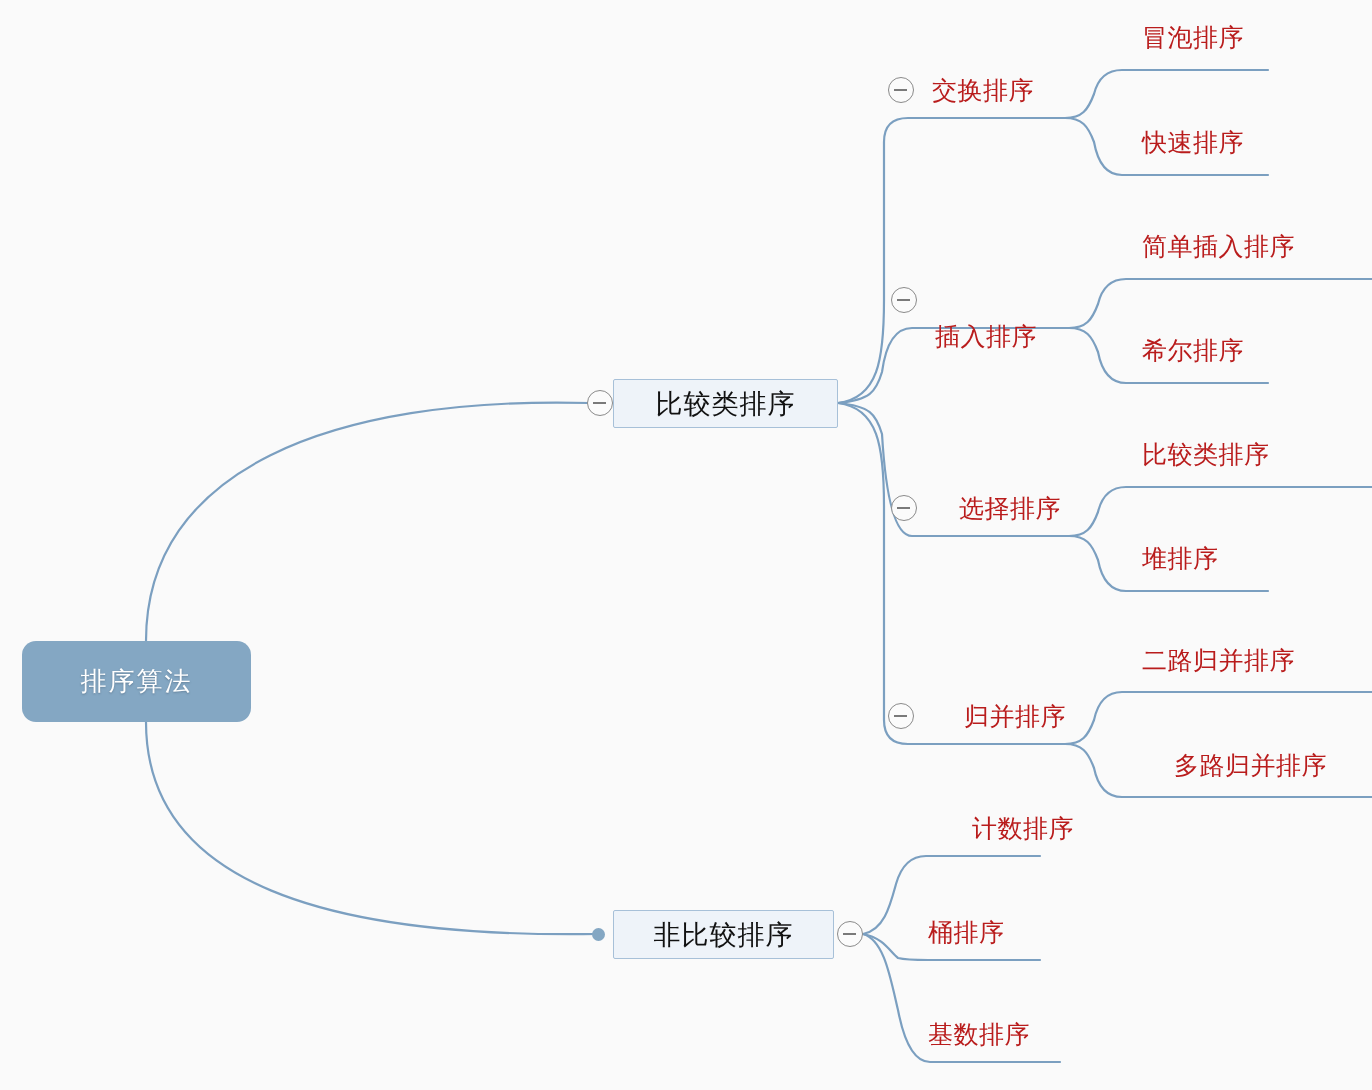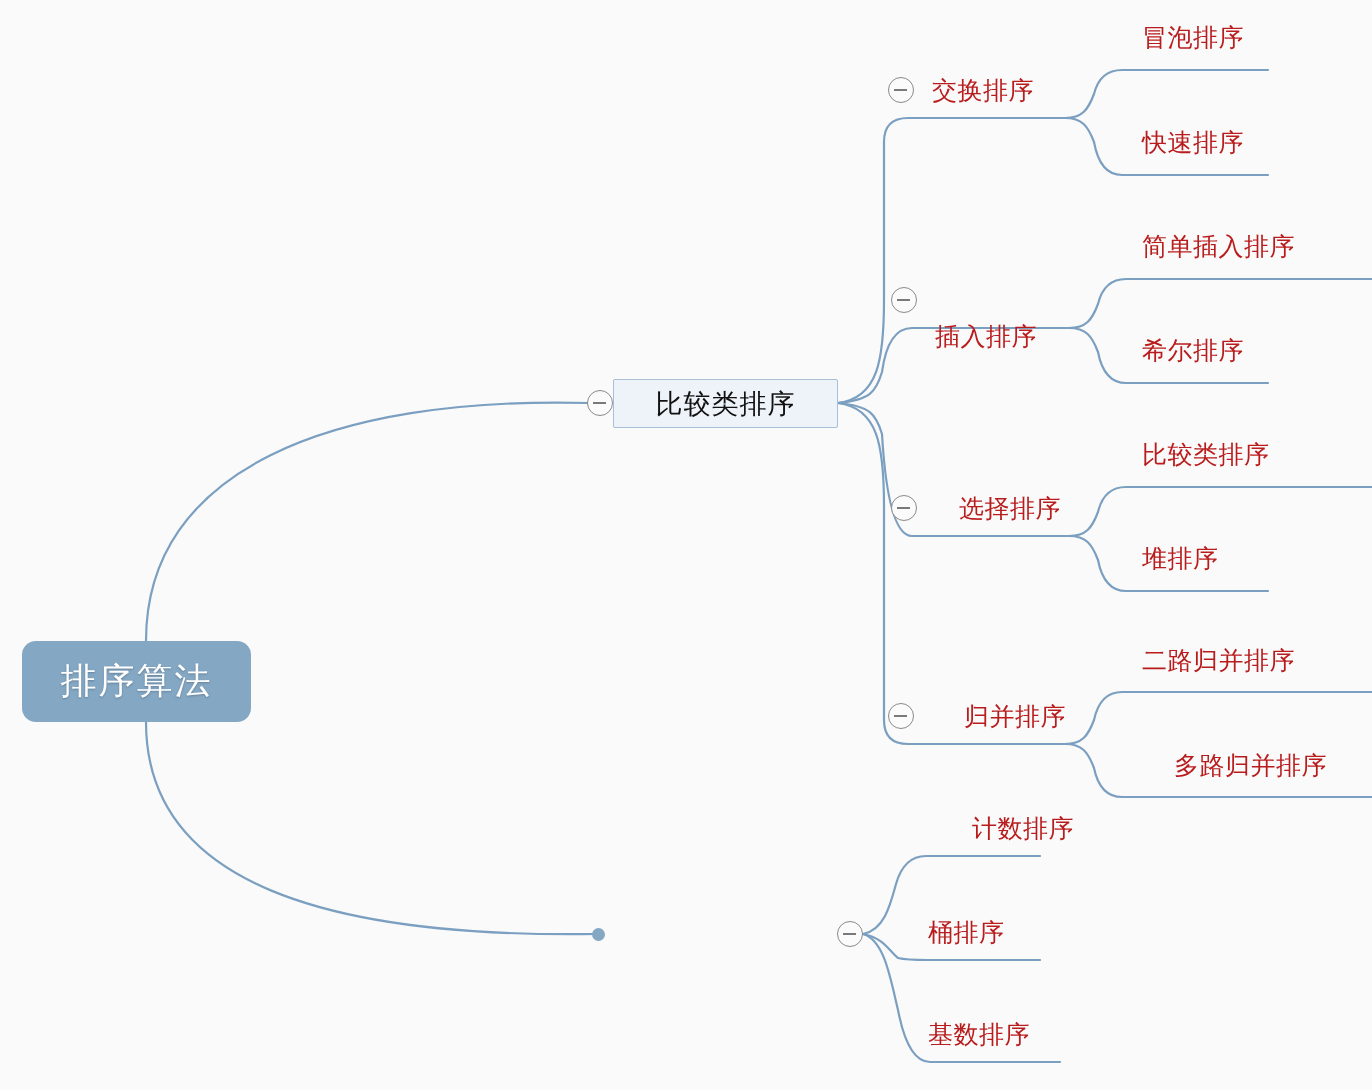--- a/index.html
+++ b/index.html
@@ -29,21 +29,21 @@
   
   .root-node {
     position: absolute;
     box-sizing: border-box;
     background: #84a7c3;
     border-radius: 14px;
     color: #ffffff;
     display: flex;
     align-items: center;
     justify-content: center;
-    font-size: 36px;
+    font-size: 26px;
     letter-spacing: 2px;
     text-shadow: 0 1px 2px rgba(60,80,100,0.45);
     cursor: pointer;
   }
 
   
   .box-node {
     position: absolute;
     box-sizing: border-box;
     background: #eef3f9;
@@ -190,20 +190,23 @@
   </div>
 
   <div class="text-node leaf" style="left:1142px; top:648px;">
     <span>二路归并排序</span>
   </div>
   <div class="text-node leaf" style="left:1142px; top:753px;margin-left:32px;">
     <span>多路归并排序</span>
   </div>
 
   <div class="dot" style="left:592px; top:928px;"></div>
+  <div class="box-node" style="left:613px; top:910px; width:221px; height:49px;">
+    <span>非比较排序</span>
+  </div>
   <div class="toggle" style="left:837px; top:921px;"></div>
 
   <div class="text-node leaf" style="left:972px; top:816px;">
     <span>计数排序</span>
   </div>
   <div class="text-node leaf" style="left:928px; top:920px;">
     <span>桶排序</span>
   </div>
   <div class="text-node leaf" style="left:928px; top:1022px;">
     <span>基数排序</span>

